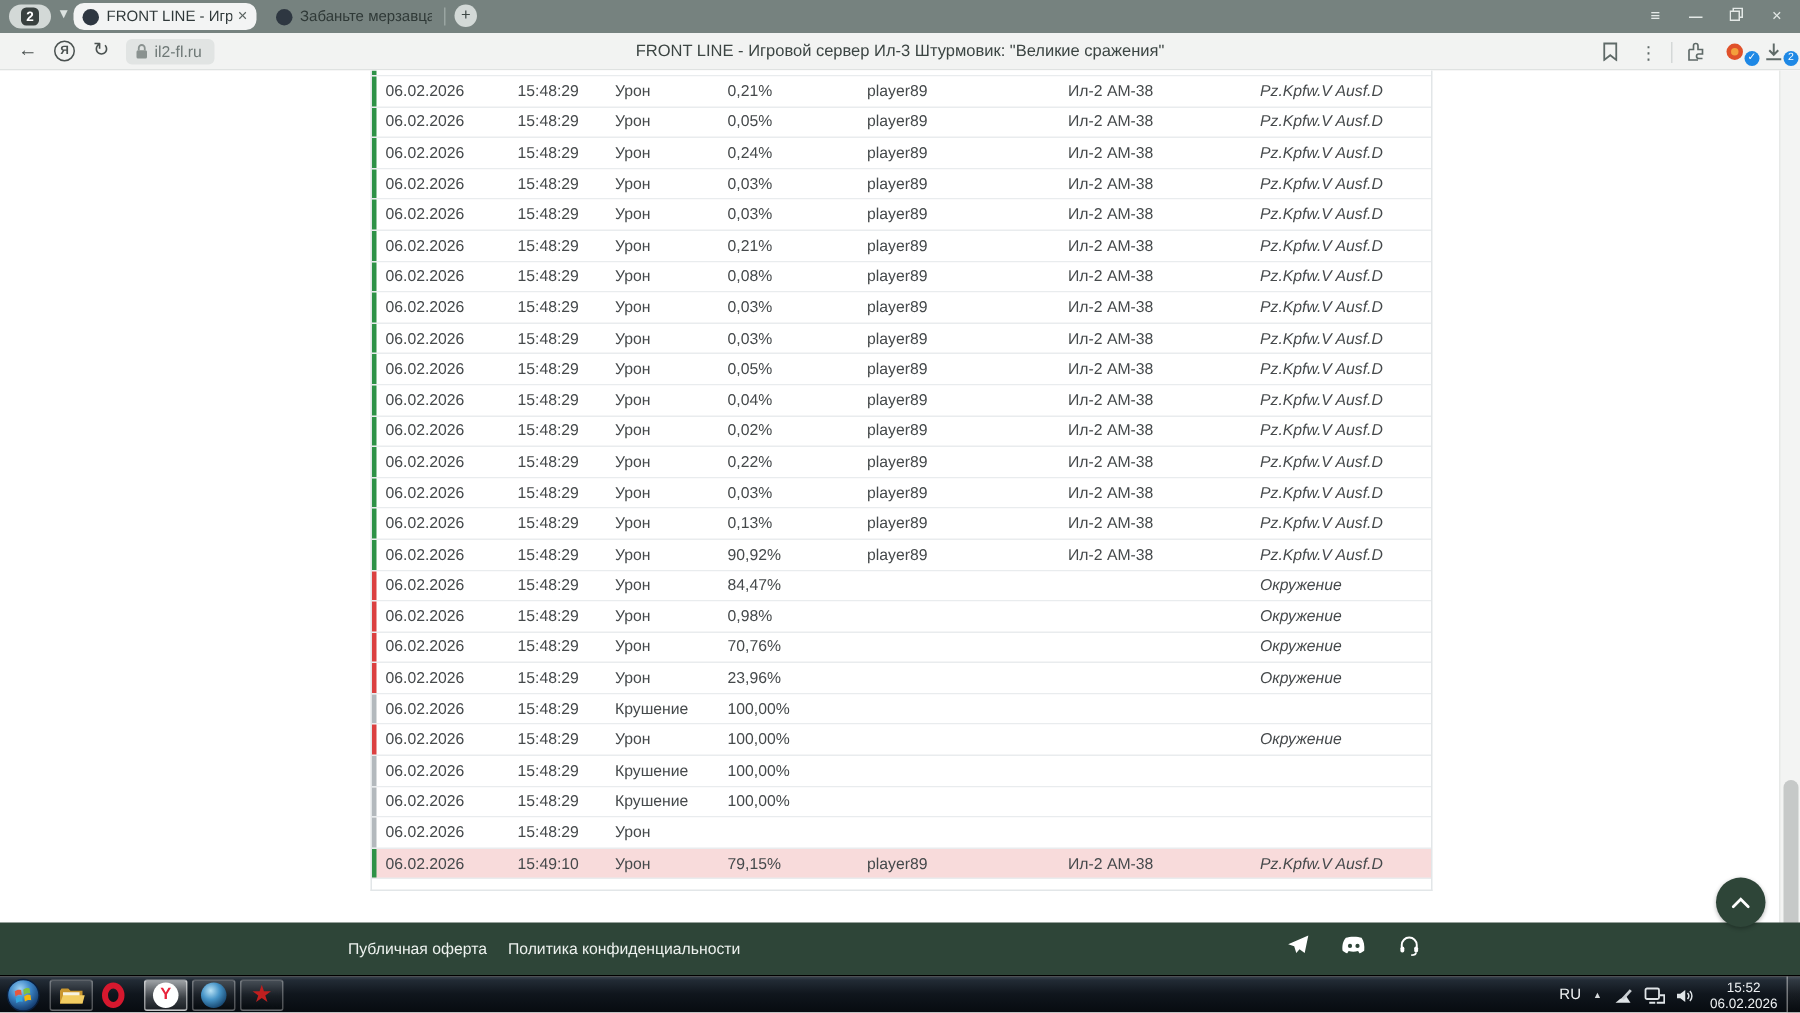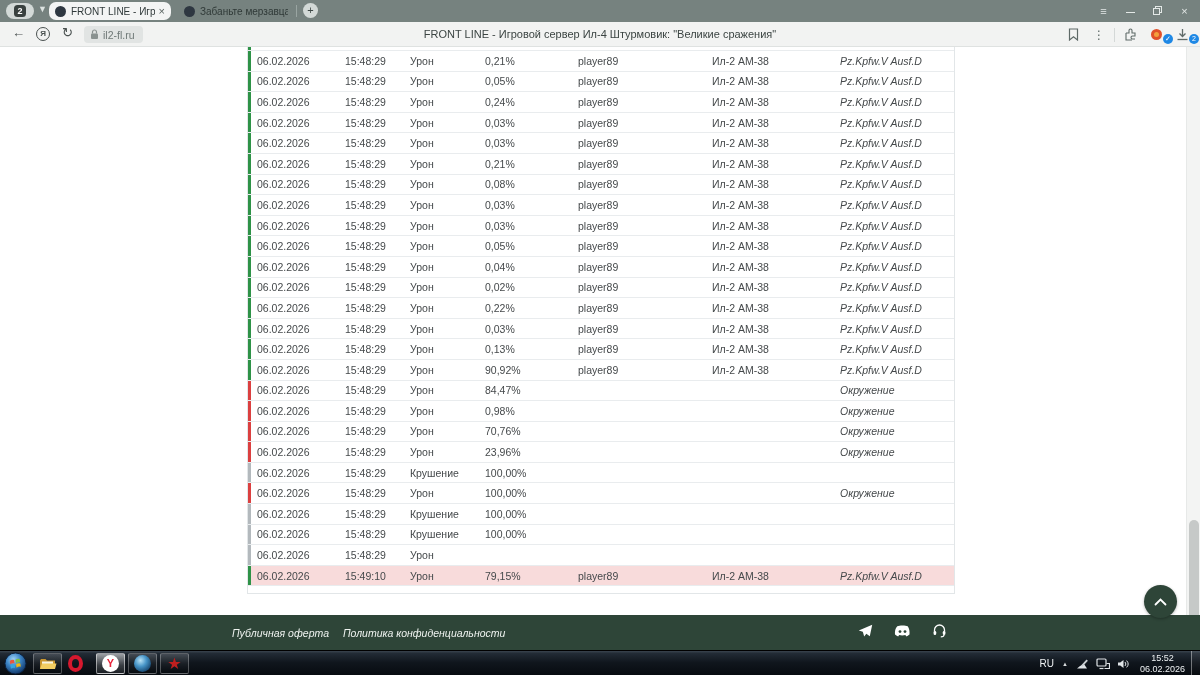--- a/index.html
+++ b/index.html
@@ -55,21 +55,21 @@
   .sbar { position:absolute; right:0; top:0; width:14px; height:603px; background:#f3f4f3; border-left:1px solid #e7e9e8; }
   .sthumb { position:absolute; left:2px; width:10px; border-radius:5px; background:#c6c9c8; }
   .sarrow { position:absolute; left:0; bottom:0; width:14px; height:13px; color:#9aa09e; font-size:8px; text-align:center; line-height:12px; }
 
   
   .scrolltop { position:absolute; left:1144px; top:585px; width:33px; height:33px; border-radius:50%; background:#2e4538; display:flex; align-items:center; justify-content:center; box-shadow:0 1px 3px rgba(0,0,0,.3); z-index:5; }
 
   
   .footer { position:absolute; left:0; top:615px; width:1200px; height:35px; background:#2e4538; display:flex; align-items:center; }
   .f-links { margin-left:232px; display:flex; gap:14px; }
-  .f-link { font-size:10.5px; color:#eef2ef;font-style:italic; }
+  .f-link { font-size:10.5px; color:#eef2ef; }
   .f-icons { position:absolute; left:858px; top:0; height:35px; display:flex; align-items:center; gap:21px; }
 
   
   .taskbar { position:absolute; left:0; top:650px; width:1200px; height:25px; background:linear-gradient(180deg,#3a444f 0%,#222b35 10%,#10161d 48%,#070b10 100%); border-top:1px solid #000; }
   .tb-btn { position:absolute; top:2px; width:29px; height:21px; border:1px solid rgba(255,255,255,.28); border-radius:2px; background:linear-gradient(180deg,rgba(255,255,255,.16),rgba(255,255,255,.04) 55%,rgba(0,0,0,.15)); display:flex; align-items:center; justify-content:center; }
   .tb-btn.active { background:linear-gradient(180deg,rgba(255,255,255,.55),rgba(255,255,255,.18) 60%,rgba(255,255,255,.08)); border-color:rgba(255,255,255,.5); }
   .orb { position:absolute; left:3px; top:0; width:25px; height:25px; display:flex; align-items:center; justify-content:center; }
   .opera-o { position:absolute; left:68px; top:4px; width:15px; height:17px; border:4px solid #d6182e; border-radius:50%; }
   .ya-task { width:17px; height:17px; border-radius:50%; background:#fff; color:#e8233a; font-weight:bold; font-size:11px; line-height:17px; text-align:center; }
   .blue-app { width:17px; height:17px; border-radius:50%; background:radial-gradient(circle at 38% 32%, #b9e2f5 0%, #4795c8 38%, #16456e 78%, #0d2c49 100%); }
@@ -114,21 +114,21 @@
     </span>
     <span class="wc">×</span>
   </div>
 </div>
 
 <div class="toolbar">
   <span class="nav-ic" style="left:12px;">←</span>
   <span class="ya-logo">Я</span>
   <span class="nav-ic" style="left:62px;">↻</span>
 
-  <div class="omni-title">FRONT LINE - Игровой сервер Ил-4 Штурмовик: "Великие сражения"</div>
+  <div class="omni-title">FRONT LINE - Игровой сервер Ил-3 Штурмовик: "Великие сражения"</div>
 
   <div class="chip">
     <svg width="9" height="11" viewBox="0 0 9 11">
       <rect x="1" y="4.5" width="7" height="5.5" rx="1" fill="#8a9290"></rect>
       <path d="M2.5 4.5 V3 a2 2 0 0 1 4 0 v1.5" fill="none" stroke="#8a9290" stroke-width="1.2"></path>
     </svg>
     <span class="domain">il2-fl.ru</span>
   </div>
 
   <div class="tb-right" style="left:1060px;">

